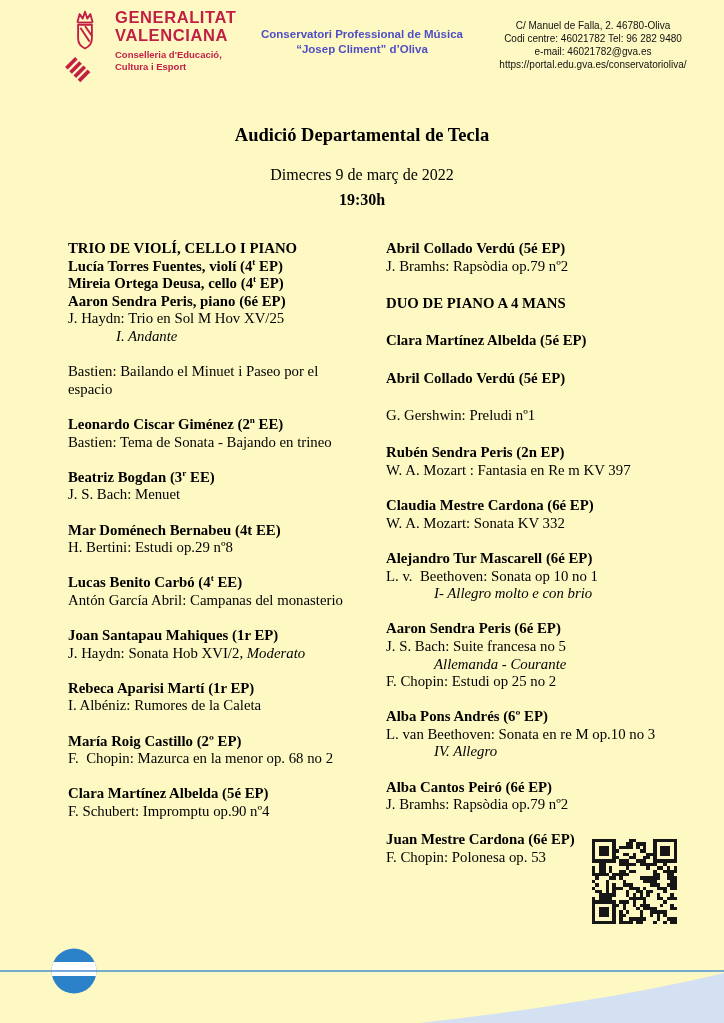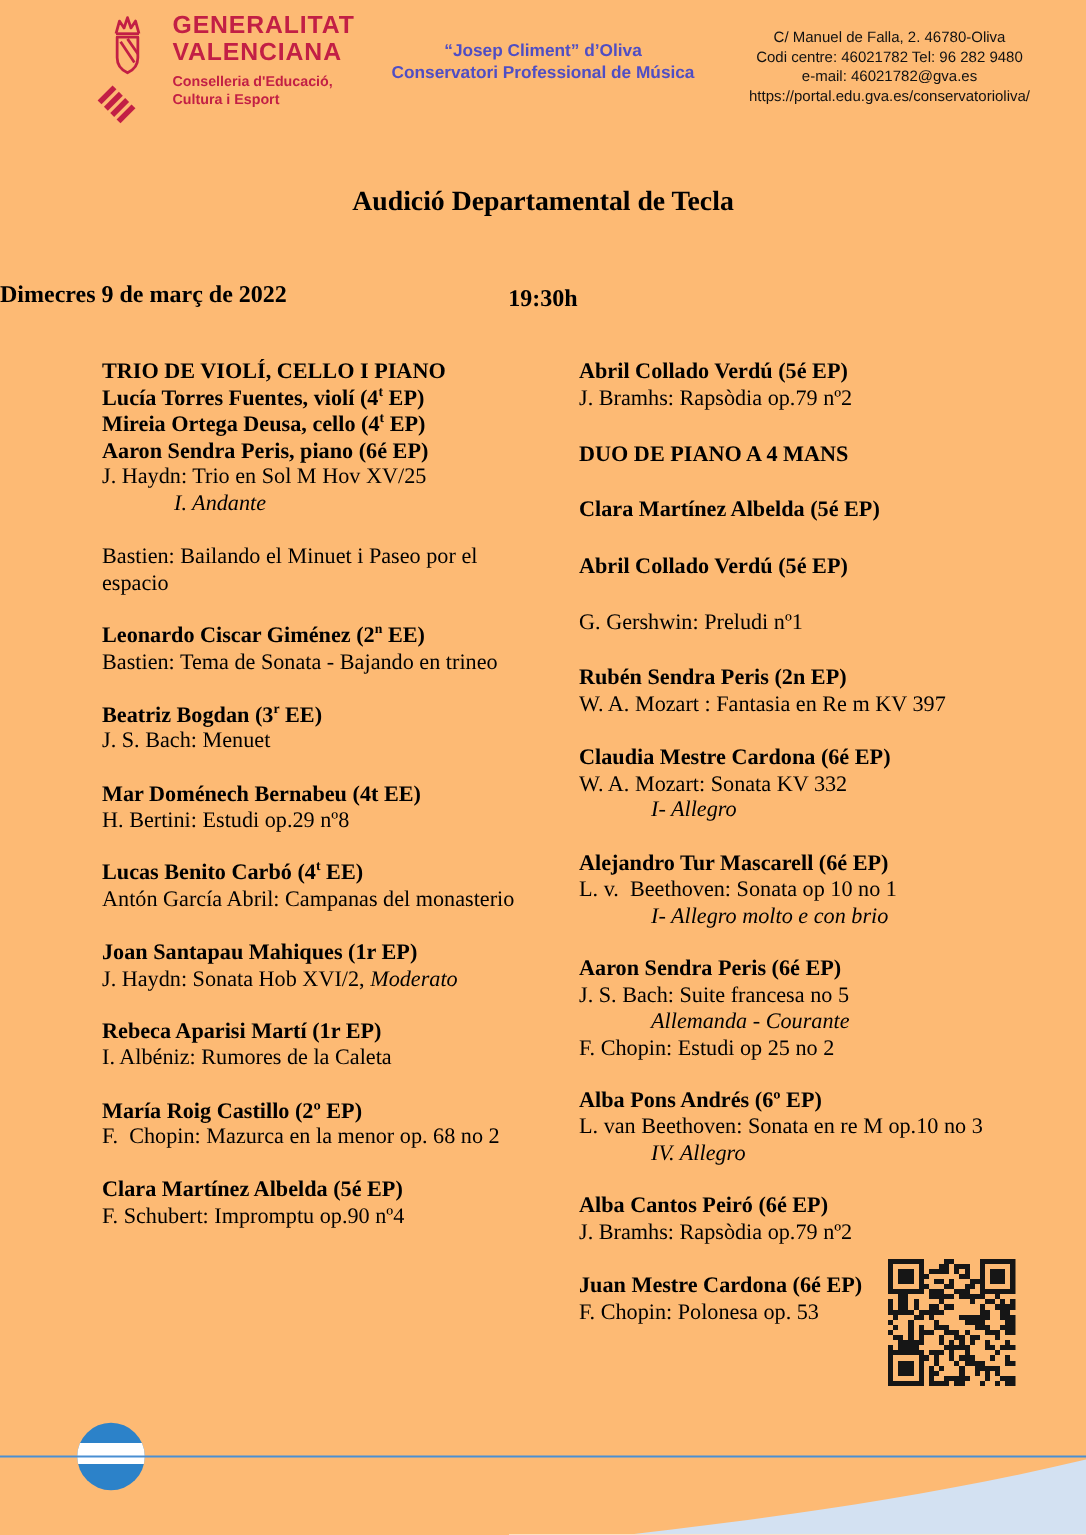--- a/index.html
+++ b/index.html
@@ -1,16 +1,16 @@
 <!DOCTYPE html>
 <html><head>
 <meta charset="utf-8">
 <style>
   html,body{margin:0;padding:0;background:#fff;}
-  .page{position:relative;width:724px;height:1023px;background:#fdba74;overflow:hidden;
+  .page{position:relative;width:724px;height:1023px;background:#fef9c3;overflow:hidden;
         font-family:"Liberation Serif",serif;color:#000;
         --logo-red:#c21f45;--header-blue:#4f4ec4;--line-blue:#4a8fd3;
         --sphere-blue:#2c82c9;--wave-blue:#d3e1f2;}
   
   .logo{position:absolute;left:62px;top:8px;display:flex;gap:7px;align-items:flex-start;}
   .crest{width:46px;height:78px;flex:none;}
   .crest .ln{fill:none;stroke:var(--logo-red);stroke-width:2.4;stroke-linejoin:round;}
   .crest .fl{fill:var(--logo-red);}
   .logo-line{font-family:"Liberation Sans",sans-serif;font-weight:bold;font-size:16.5px;
              line-height:18px;letter-spacing:.6px;color:var(--logo-red);}
@@ -18,21 +18,21 @@
             line-height:11.5px;color:var(--logo-red);}
   .logo-sub.first{margin-top:5px;}
   .center-txt{position:absolute;left:0;right:0;top:27px;text-align:center;
               font-family:"Liberation Sans",sans-serif;font-weight:bold;font-size:11.5px;
               line-height:15px;color:var(--header-blue);}
   .right-txt{position:absolute;right:12px;top:19px;width:238px;text-align:center;
              font-family:"Liberation Sans",sans-serif;font-size:10px;line-height:13px;color:#111;}
   
   .title{position:absolute;left:0;right:0;top:125px;margin:0;text-align:center;
          font-size:18.5px;font-weight:bold;font-family:Liberation Serif, serif;}
-  .date1{position:absolute;left:0;right:0;top:188px;font-size:16px;font-weight:bold;}
+  .date1{position:absolute;left:0;right:0;top:166px;text-align:center;font-size:16px;font-weight:normal;}
   .date2{position:absolute;left:0;right:0;top:191px;text-align:center;font-size:16px;font-weight:bold;}
   
   .cols{position:absolute;left:68px;top:240px;display:flex;gap:22px;}
   .col{width:296px;}
   .col.right{width:310px;}
   .block{margin-bottom:17.6px;}
   .line{font-size:14.8px;line-height:17.6px;white-space:pre-wrap;}
   .line.header,.line.name{font-weight:bold;}
   .line.tempo{font-style:italic;padding-left:48px;}
   .block.spaced .line{line-height:21.5px;margin-top:16px;}
@@ -65,22 +65,22 @@
     </svg>
     <div class="logo-text">
       <div class="logo-line">GENERALITAT</div>
       <div class="logo-line">VALENCIANA</div>
       <div class="logo-sub first">Conselleria d'Educació,</div>
       <div class="logo-sub">Cultura i Esport</div>
     </div>
   </div>
 
   <div class="center-txt">
+    <div>Conservatori Professional de Música</div>
     <div>“Josep Climent” d’Oliva</div>
-    <div>Conservatori Professional de Música</div>
   </div>
 
   <div class="right-txt">
     <div>C/ Manuel de Falla, 2. 46780-Oliva</div>
     <div>Codi centre: 46021782 Tel: 96 282 9480</div>
     <div>e-mail: 46021782@gva.es</div>
     <div>https://portal.edu.gva.es/conservatorioliva/</div>
   </div>
 
   <h1 class="title">Audició Departamental de Tecla</h1>
@@ -144,21 +144,20 @@
           <div class="line name">Abril Collado Verdú (5é EP)</div>
           <div class="line piece">G. Gershwin: Preludi nº1</div>
         </div>
         <div class="block">
           <div class="line name">Rubén Sendra Peris (2n EP)</div>
           <div class="line piece">W. A. Mozart : Fantasia en Re m KV 397</div>
         </div>
         <div class="block">
           <div class="line name">Claudia Mestre Cardona (6é EP)</div>
           <div class="line piece">W. A. Mozart: Sonata KV 332</div>
-          <div class="line tempo">I- Allegro</div>
         </div>
         <div class="block">
           <div class="line name">Alejandro Tur Mascarell (6é EP)</div>
           <div class="line piece">L. v.  Beethoven: Sonata op 10 no 1</div>
           <div class="line tempo">I- Allegro molto e con brio</div>
         </div>
         <div class="block">
           <div class="line name">Aaron Sendra Peris (6é EP)</div>
           <div class="line piece">J. S. Bach: Suite francesa no 5</div>
           <div class="line tempo">Allemanda - Courante</div>

